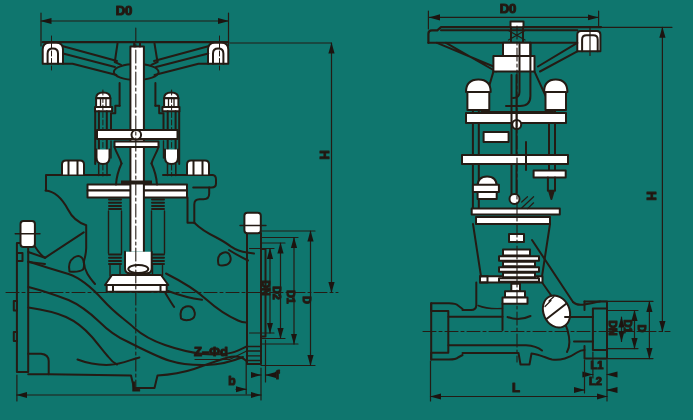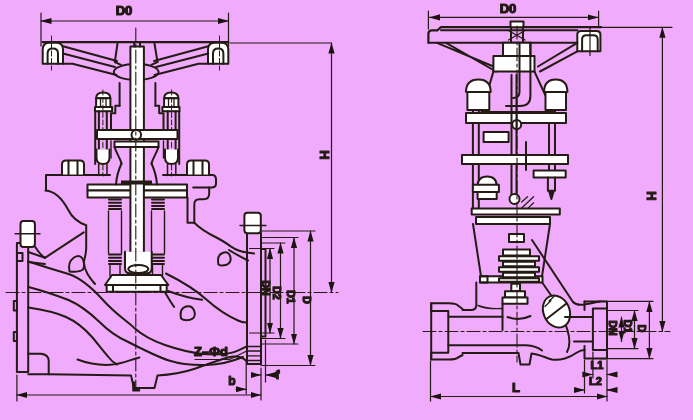--- a/index.html
+++ b/index.html
@@ -1,16 +1,16 @@
 <!DOCTYPE html>
 <html><head>
 <meta charset="utf-8">
 <style>
   html,body{margin:0;padding:0;background:#ffffff;}
-  #page{width:693px;height:420px;position:relative;background:#f0abfc;overflow:hidden;}
+  #page{width:693px;height:420px;position:relative;background:#0f766e;overflow:hidden;}
   svg{position:absolute;left:0;top:0;}
   .lbl{font-family:"Liberation Sans",sans-serif;font-weight:bold;fill:#1c1410;}
 </style>
 </head>
 <body>
 <div id="page">
 <svg width="693" height="420" viewBox="0 0 693 420">
 <defs>
 <marker id="ar" viewBox="0 0 11 8" refX="10.5" refY="4" markerWidth="11" markerHeight="8" markerUnits="userSpaceOnUse" orient="auto-start-reverse">
   <path d="M0,0.9 L11,4 L0,7.1 z" fill="#1c1410"></path>

